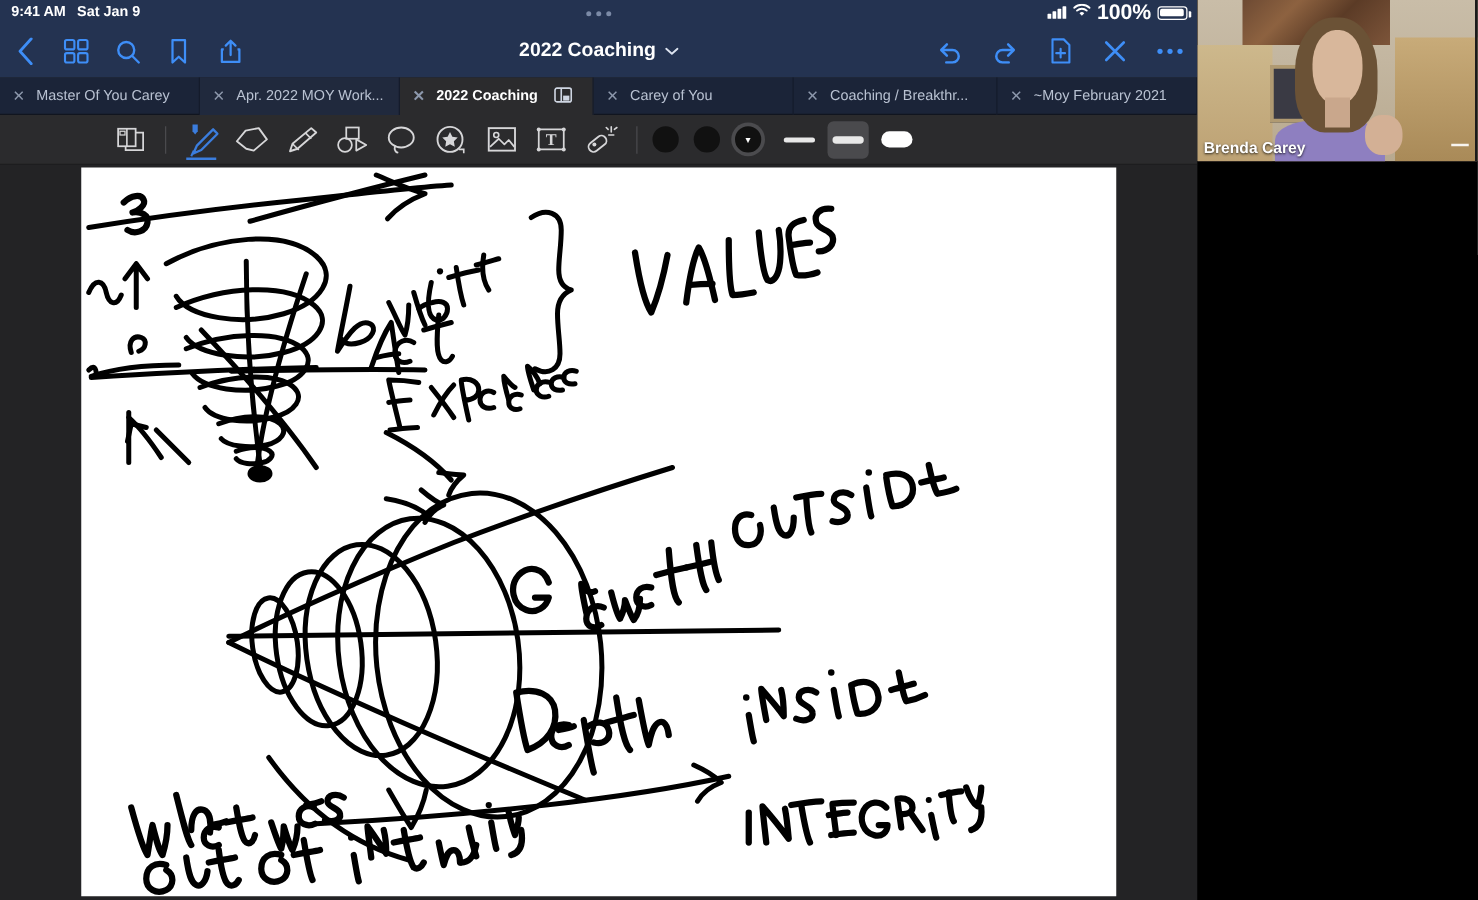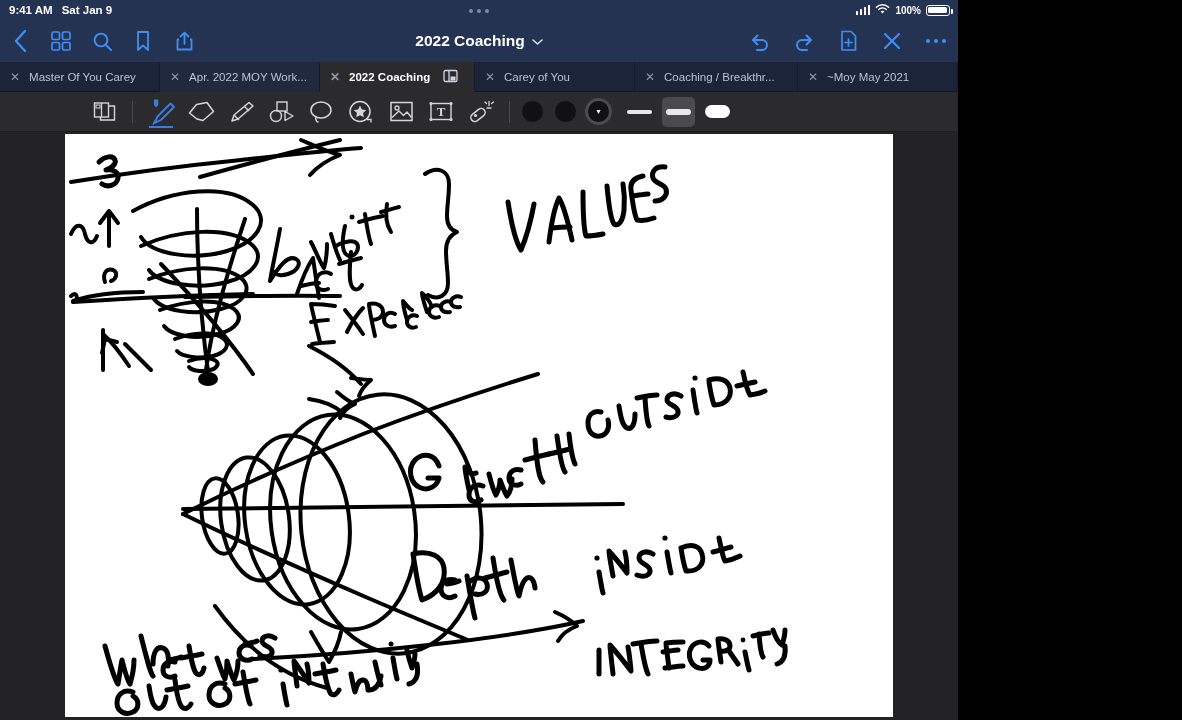--- a/index.html
+++ b/index.html
@@ -23,21 +23,21 @@
   }
   .status-left { position: absolute; left: 9px; display: flex; gap: 9px; align-items: center; }
   .status-right { position: absolute; right: 8px; display: flex; gap: 5px; align-items: center; }
   .bars { display: flex; align-items: flex-end; gap: 1.5px; height: 10px; }
   .bars i { display: block; width: 2.5px; background: #fff; border-radius: .5px; }
   .bars i:nth-child(1){height:4px} .bars i:nth-child(2){height:6px}
   .bars i:nth-child(3){height:8px} .bars i:nth-child(4){height:10px}
   .battery { width: 24px; height: 11px; border: 1.4px solid #fff; border-radius: 3px; position: relative; }
   .battery::after { content:""; position:absolute; right:-3.5px; top:3px; width:2px; height:5px; background:#fff; border-radius:0 1px 1px 0; }
   .battery span { position:absolute; left:1.3px; top:1.3px; bottom:1.3px; width:19px; background:#fff; border-radius:1.5px; display:block; }
-  .pct { font-size: 10px; font-weight: bold; }
+  .pct { font-size: 17px; font-weight: bold; }
 
   
   .navbar {
     position: absolute; left: 0; top: 20px; width: 958px; height: 42px;
     background: #243351;
     display: flex; align-items: center;
   }
   .nav-left { position: absolute; left: 8px; display: flex; align-items: center; gap: 17px; }
   .nav-right { position: absolute; right: 10px; display: flex; align-items: center; gap: 20px; }
   .nav-ico { width: 24px; height: 24px; display:flex; align-items:center; justify-content:center; cursor: pointer; }
@@ -271,21 +271,21 @@
       <div class="tab" style="width:160px">
         <span class="tclose">✕</span>
         <span class="tab-label">Carey of You</span>
       </div>
       <div class="tab" style="width:163px">
         <span class="tclose">✕</span>
         <span class="tab-label">Coaching / Breakthr...</span>
       </div>
       <div class="tab" style="width:160px">
         <span class="tclose">✕</span>
-        <span class="tab-label">~Moy May 2021</span>
+        <span class="tab-label">~Moy February 2021</span>
       </div>
     </div>
 
     <div class="toolbar">
       <div class="tools">
 
         <div class="tool">
           <svg width="23" height="21" viewBox="0 0 23 21">
               <rect x="1.5" y="2" width="14" height="14" stroke="#d6d6d8" stroke-width="1.4" fill="none"></rect>
               <path d="M8.5 2v14" stroke="#d6d6d8" stroke-width="1.3"></path>
@@ -604,14 +604,31 @@
             </g>
 
             <path d="M246 498c8 14 14 24 18 30 6-10 10-20 12-30" stroke-width="4"></path>
 
           </g>
         </svg>
       </div>
     </div>
   </div>
 
+  <div class="rightpane">
+    <div class="video">
+      <div class="v-wall"></div>
+      <div class="v-art"></div>
+      <div class="v-cabL"></div>
+      <div class="v-cabR"></div>
+      <div class="v-frame"></div>
+      <div class="v-shoulder"></div>
+      <div class="v-hair"></div>
+      <div class="v-face"></div>
+      <div class="v-neck"></div>
+      <div class="v-hand"></div>
+      <div class="v-dash"></div>
+      <div class="v-name">Brenda Carey</div>
+      <div class="v-border"></div>
+    </div>
+  </div>
 
 </div>
 
 </body></html>

